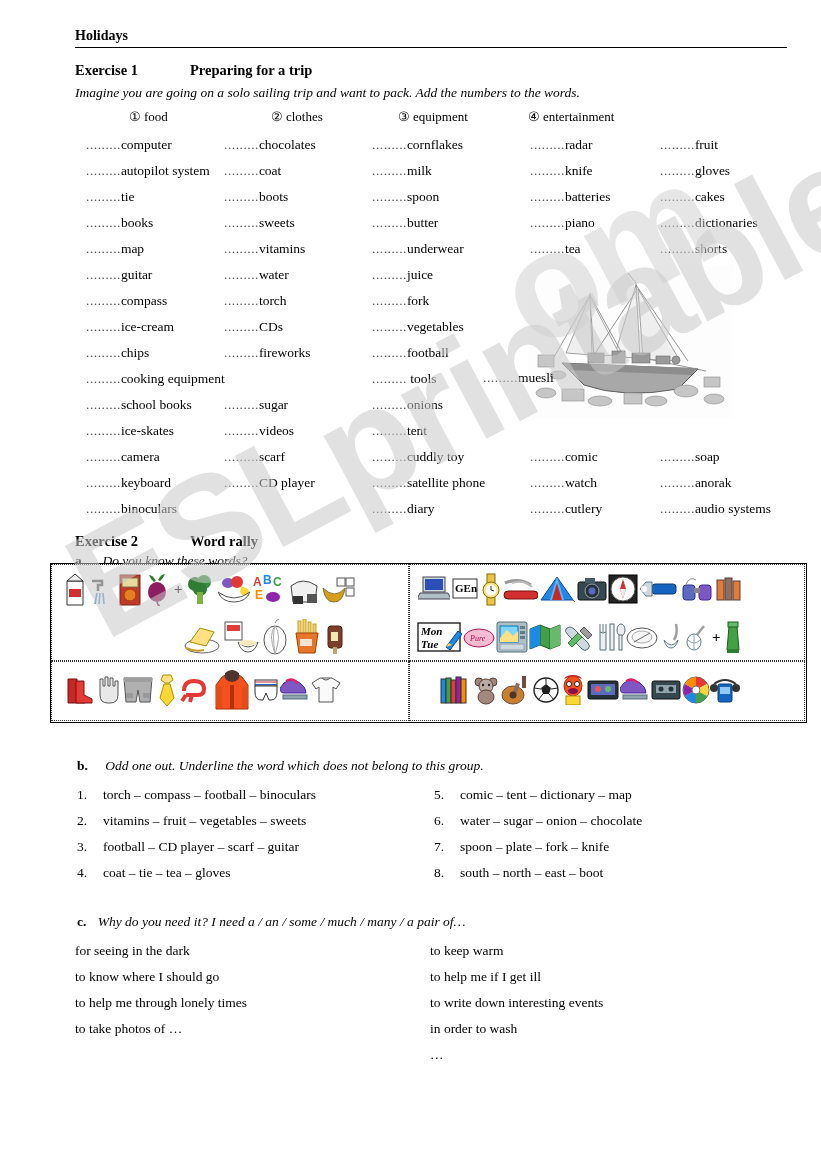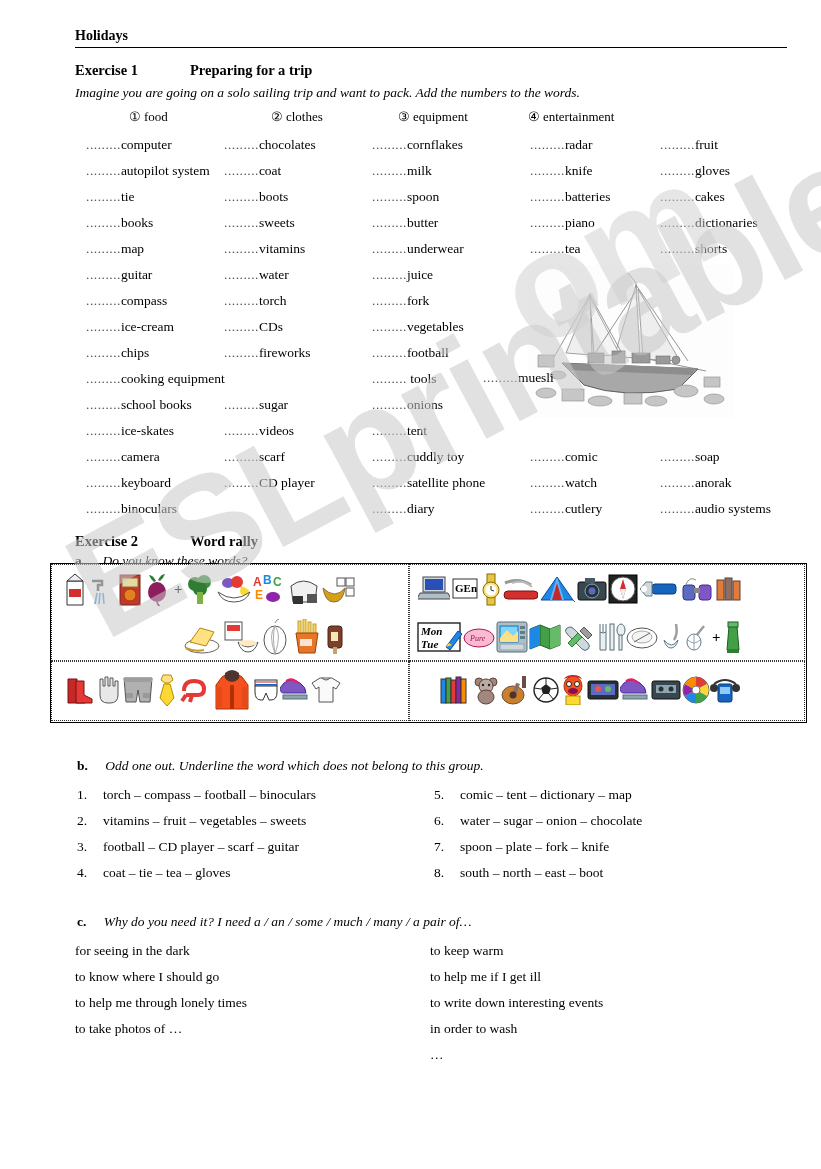--- a/index.html
+++ b/index.html
@@ -747,21 +747,21 @@
     </div>
   <div class="oddlist" id="oddR" style="left:434px;top:782px;">
       <div class="row"><span class="num">5.</span><span>comic – tent – dictionary – map</span></div>
       <div class="row"><span class="num">6.</span><span>water – sugar – onion – chocolate</span></div>
       <div class="row"><span class="num">7.</span><span>spoon – plate – fork – knife</span></div>
       <div class="row"><span class="num">8.</span><span>south – north – east – boot</span></div>
     </div>
 
   <div class="chead" style="left:77px;top:914px;">
     <b>c.</b>
-    <span class="odd-i" style="margin-left:14px;">Why do you need it? I need a / an / some / much / many / a pair of…</span>
+    <span class="odd-i" style="margin-left:8px;">Why do you need it? I need a / an / some / much / many / a pair of…</span>
   </div>
   <div class="clist" id="cL" style="left:75px;top:938px;">
       <div>for seeing in the dark</div>
       <div>to know where I should go</div>
       <div>to help me through lonely times</div>
       <div>to take photos of …</div>
     </div>
   <div class="clist" id="cR" style="left:430px;top:938px;">
       <div>to keep warm</div>
       <div>to help me if I get ill</div>

